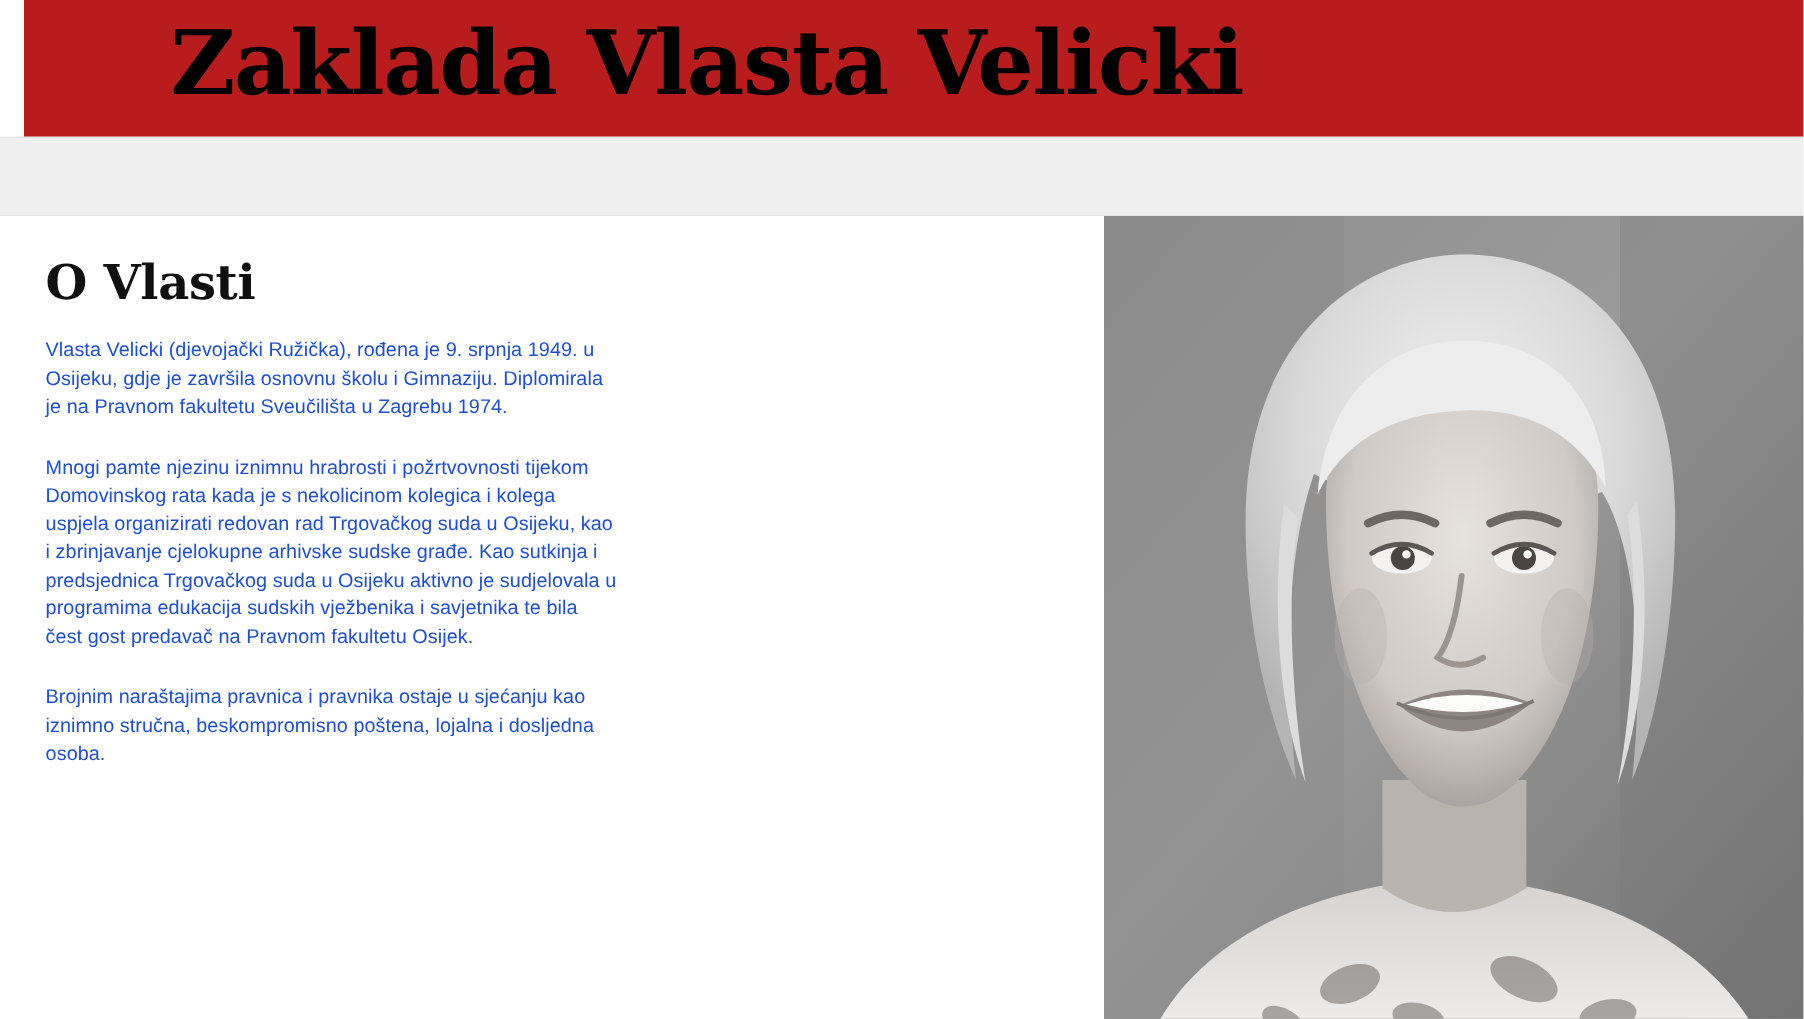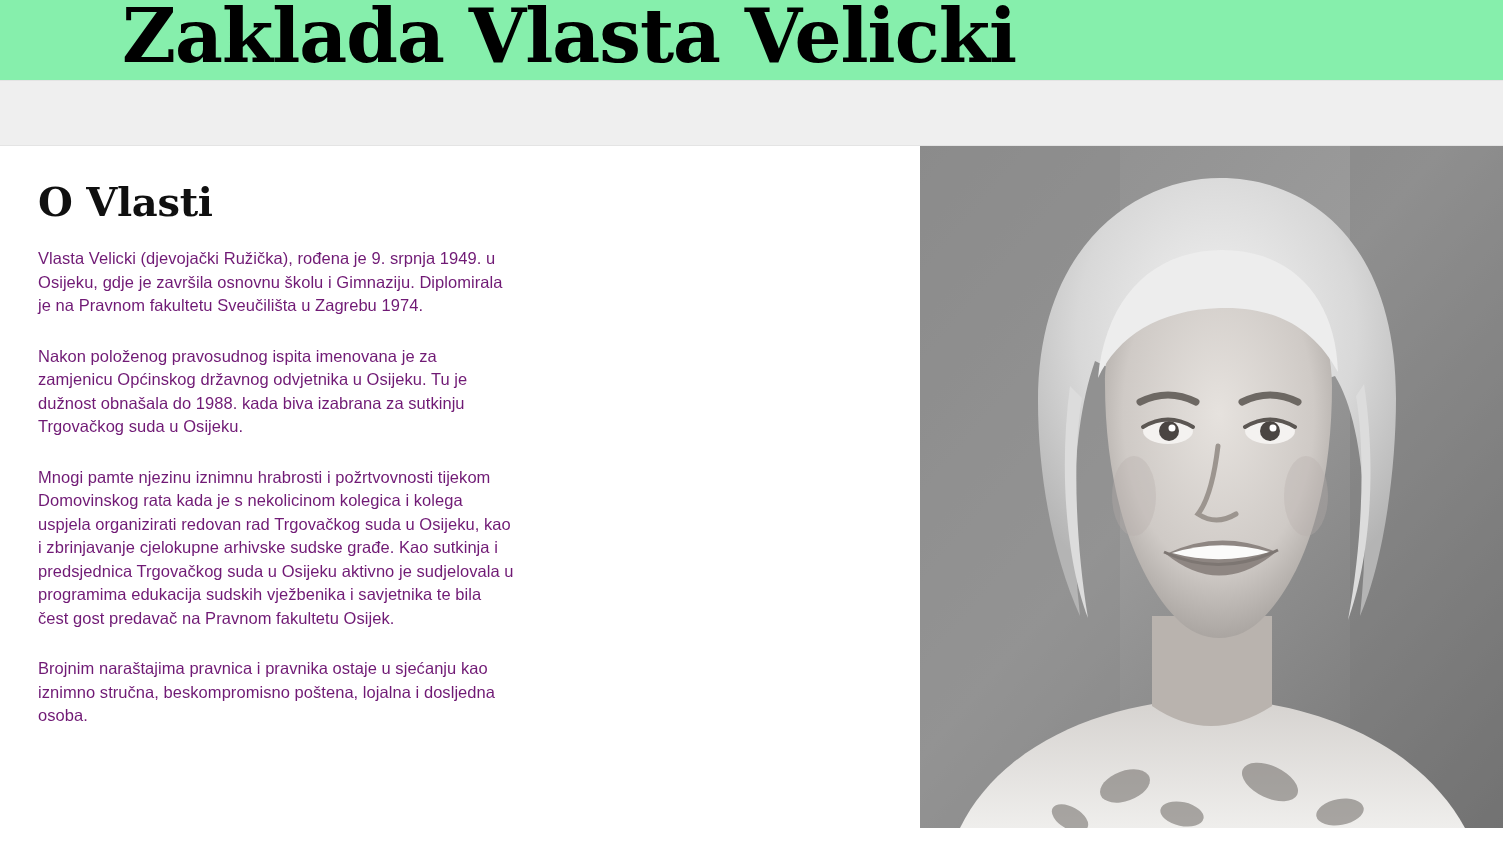--- a/index.html
+++ b/index.html
@@ -15,26 +15,27 @@
 
   .page {
     position: relative;
     width: 1503px;
     height: 849px;
     background: #ffffff;
   }
 
   
   .site-header {
-    height: 80px;
-    background: #86efac;
+    height: 114px;
+    background: #b91c1c;
     display: flex;
     align-items: center;
     padding-left: 122px;
     overflow: hidden;
+    margin-left: 20px;
   }
   .site-title {
     font-family: "DejaVu Serif", "Liberation Serif", serif;
     font-weight: bold;
     font-size: 74px;
     line-height: 82px;
     letter-spacing: -1px;
     color: #000000;
     white-space: nowrap;
     margin: 0;
@@ -80,21 +81,21 @@
     line-height: 46px;
     color: #101010;
     margin: 0 0 22px 0;
     letter-spacing: -0.3px;
   }
 
   .para {
     font-family: "Liberation Sans", sans-serif;
     font-size: 16.5px;
     line-height: 23.5px;
-    color: #701a75;
+    color: #1d4ed8;
     margin: 0 0 27px 0;
     max-width: 478px;
     letter-spacing: 0.05px;
   }
   .para:last-child { margin-bottom: 12px; }
 
   
   .portrait {
     position: absolute;
     top: 0;
@@ -118,21 +119,20 @@
   <div class="nav-band">
     <ul class="nav-list"></ul>
   </div>
 
   <div class="content">
 
     <div class="text-col">
       <h2 class="section-title">O Vlasti</h2>
 
       <p class="para">Vlasta Velicki (djevojački Ružička), rođena je 9. srpnja 1949. u Osijeku, gdje je završila osnovnu školu i Gimnaziju. Diplomirala je na Pravnom fakultetu Sveučilišta u Zagrebu 1974.</p>
-      <p class="para">Nakon položenog pravosudnog ispita imenovana je za zamjenicu Općinskog državnog odvjetnika u Osijeku. Tu je dužnost obnašala do 1988. kada biva izabrana za sutkinju Trgovačkog suda u Osijeku.</p>
       <p class="para">Mnogi pamte njezinu iznimnu hrabrosti i požrtvovnosti tijekom Domovinskog rata kada je s nekolicinom kolegica i kolega uspjela organizirati redovan rad Trgovačkog suda u Osijeku, kao i zbrinjavanje cjelokupne arhivske sudske građe. Kao sutkinja i predsjednica Trgovačkog suda u Osijeku aktivno je sudjelovala u programima edukacija sudskih vježbenika i savjetnika te bila čest gost predavač na Pravnom fakultetu Osijek.</p>
       <p class="para">Brojnim naraštajima pravnica i pravnika ostaje u sjećanju kao iznimno stručna, beskompromisno poštena, lojalna i dosljedna osoba.</p>
     </div>
 
     <div class="portrait">
       <svg viewBox="0 0 583 682" preserveAspectRatio="xMidYMid slice">
         <defs>
           <linearGradient id="bgGrad" x1="0" y1="0" x2="1" y2="1">
             <stop offset="0%" stop-color="#8d8d8d"></stop>
             <stop offset="45%" stop-color="#9b9b9b"></stop>

